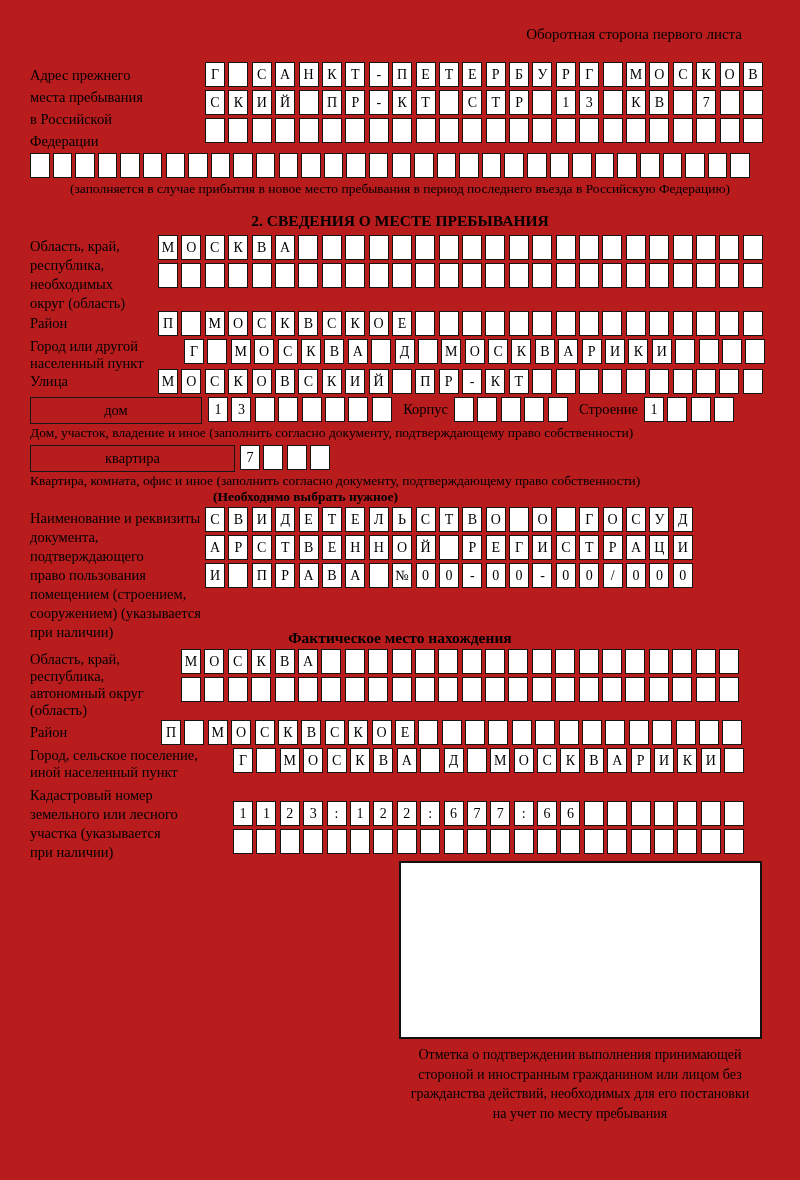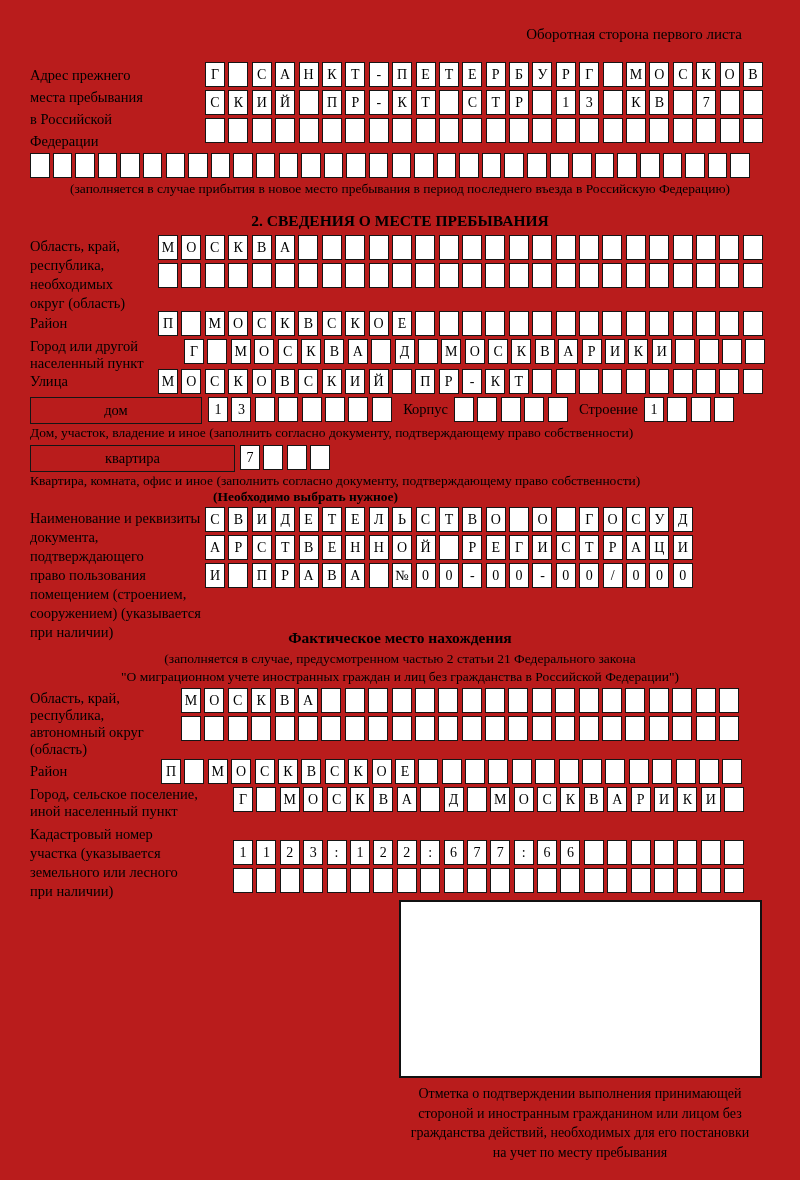--- a/index.html
+++ b/index.html
@@ -487,24 +487,20 @@
           <span class="cell">0</span>
           <span class="cell">/</span>
           <span class="cell">0</span>
           <span class="cell">0</span>
           <span class="cell">0</span>
         </div>
     </div>
   </div>
 
   <div class="sec-title act-title">Фактическое место нахождения</div>
-  <div class="act-note" style="margin-top:3px;">
-      <div class="note-line">(заполняется в случае, предусмотренном частью 2 статьи 21 Федерального закона</div>
-      <div class="note-line">"О миграционном учете иностранных граждан и лиц без гражданства в Российской Федерации")</div>
-    </div>
 
   <div class="formrow h-regact">
     <div class="lbl lh17 w-act">
         <div class="lbl-line">Область, край,</div>
         <div class="lbl-line">республика,</div>
         <div class="lbl-line">автономный округ</div>
         <div class="lbl-line">(область)</div>
       </div>
     <div class="rows">
       <div class="cellrow">
@@ -620,22 +616,22 @@
         <span class="cell">И</span>
         <span class="cell">К</span>
         <span class="cell">И</span>
         <span class="cell"></span>
       </div>
   </div>
 
   <div class="formrow h-cad">
     <div class="lbl lh19 w-cad">
         <div class="lbl-line">Кадастровый номер</div>
+        <div class="lbl-line">земельного или лесного</div>
         <div class="lbl-line">участка (указывается</div>
-        <div class="lbl-line">земельного или лесного</div>
         <div class="lbl-line">при наличии)</div>
       </div>
     <div class="rows cad-rows">
       <div class="cellrow">
           <span class="cell">1</span>
           <span class="cell">1</span>
           <span class="cell">2</span>
           <span class="cell">3</span>
           <span class="cell">:</span>
           <span class="cell">1</span>

